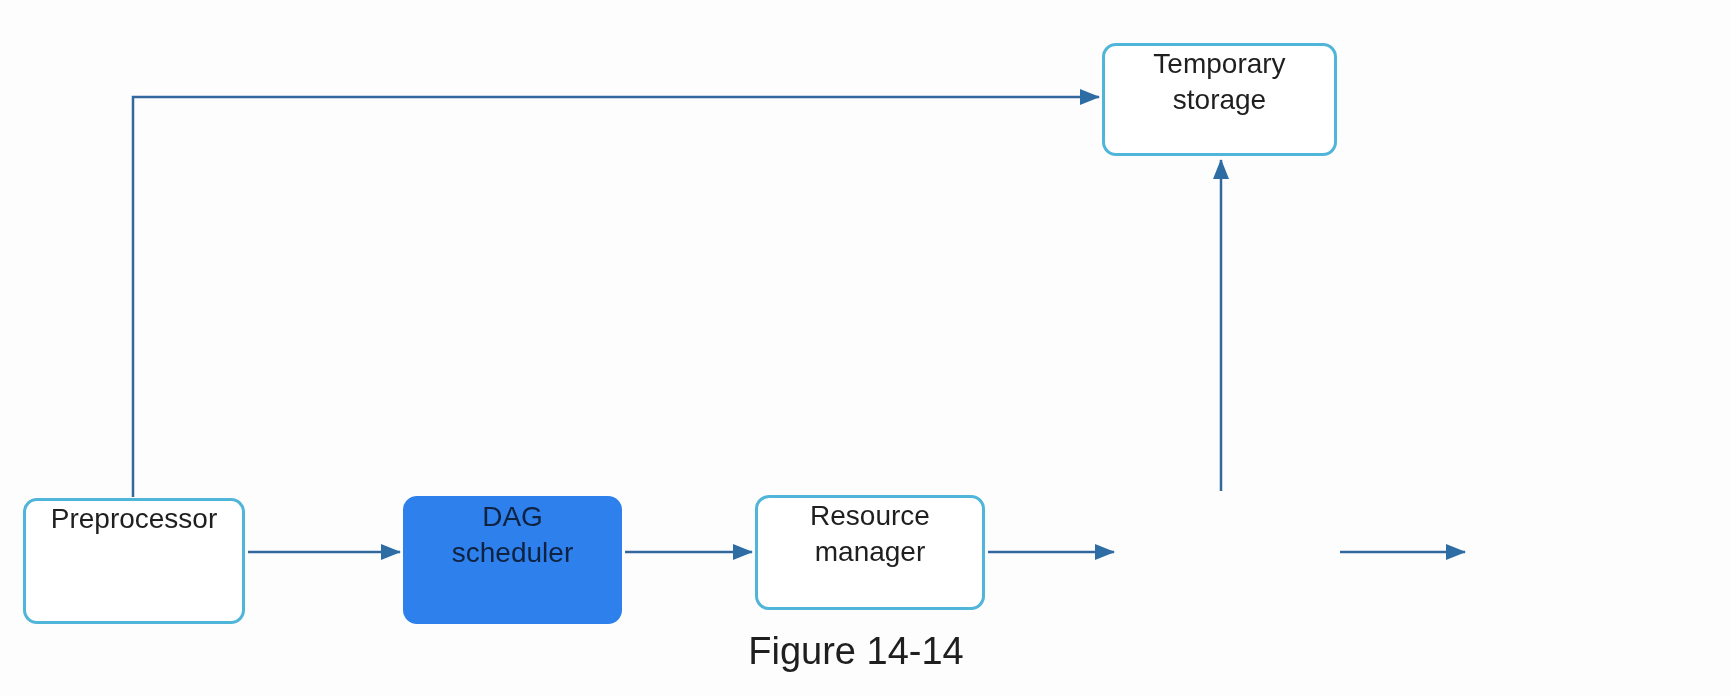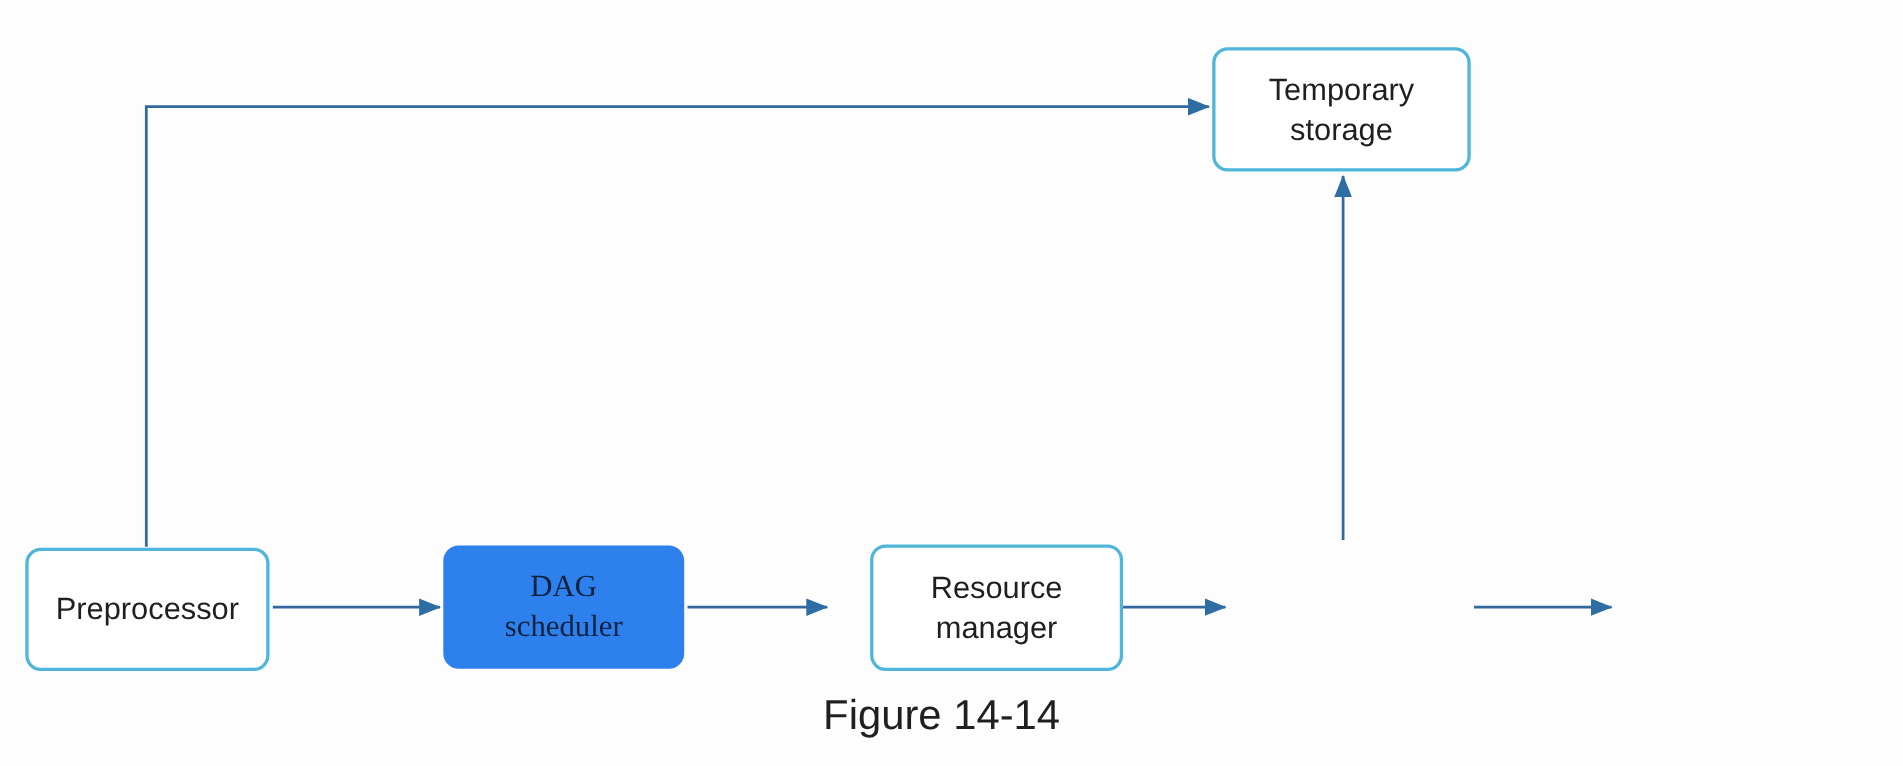--- a/index.html
+++ b/index.html
@@ -35,41 +35,41 @@
     stroke-width: 2.5;
   }
   .edges-layer marker path {
     fill: var(--arrow-head);
     stroke: none;
   }
   .node {
     position: absolute;
     z-index: 2;
     display: flex;
-    align-items: center;
+    align-items: flex-start;
     justify-content: center;
     background: var(--node-fill);
     border: 3px solid var(--node-border);
     border-radius: 14px;
     color: var(--label-text);
     font-size: 28px;
     line-height: 1.28;
     text-align: center;
   }
   .node.highlight {
     background: var(--highlight-fill);
     border-color: var(--highlight-fill);
     color: var(--highlight-text);
   }
   .node .label { display: inline-block; }
   
-  #node-preprocessor      { left: 23px;   top: 498px; width: 222px; height: 112px; }
-  #node-dag-scheduler     { left: 403px;  top: 496px; width: 219px; height: 112px; font-family: Liberation Serif, serif; }
+  #node-preprocessor      { left: 23px;   top: 498px; width: 222px; height: 126px; }
+  #node-dag-scheduler     { left: 403px;  top: 496px; width: 219px; height: 128px; }
   #node-dag-scheduler .label     { max-width: 150px; }
-  #node-resource-manager  { left: 791px;  top: 495px; width: 230px; height: 115px; }
+  #node-resource-manager  { left: 755px;  top: 495px; width: 230px; height: 115px; }
   #node-resource-manager .label  { max-width: 170px; }
   #node-task-workers      { left: 1117px; top: 492px; width: 220px; height: 118px; }
   #node-encoded-video     { left: 1468px; top: 492px; width: 225px; height: 115px; }
   #node-encoded-video .label     { max-width: 150px; }
   #node-temporary-storage { left: 1102px; top: 43px;  width: 235px; height: 113px; }
   #node-temporary-storage .label { max-width: 180px; }
   .caption {
     position: absolute;
     z-index: 2;
     left: 696px; top: 630px;

